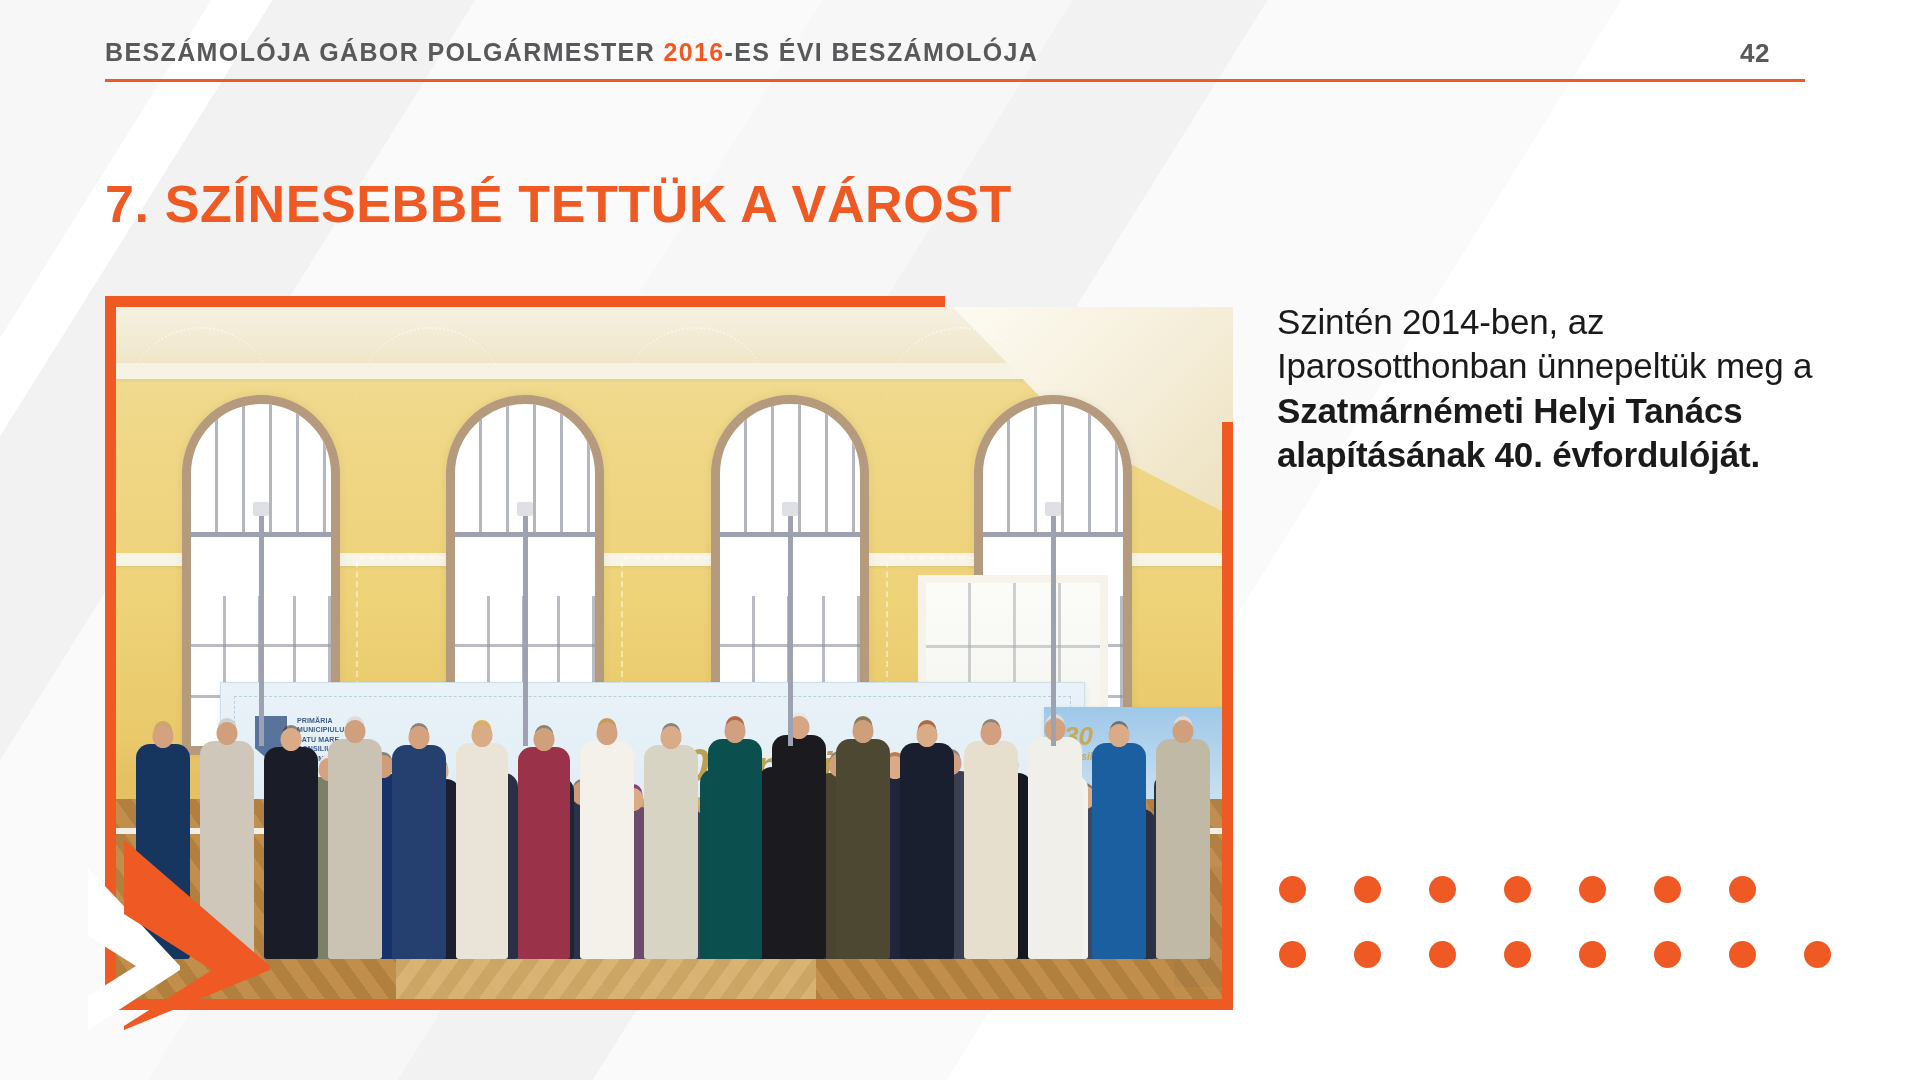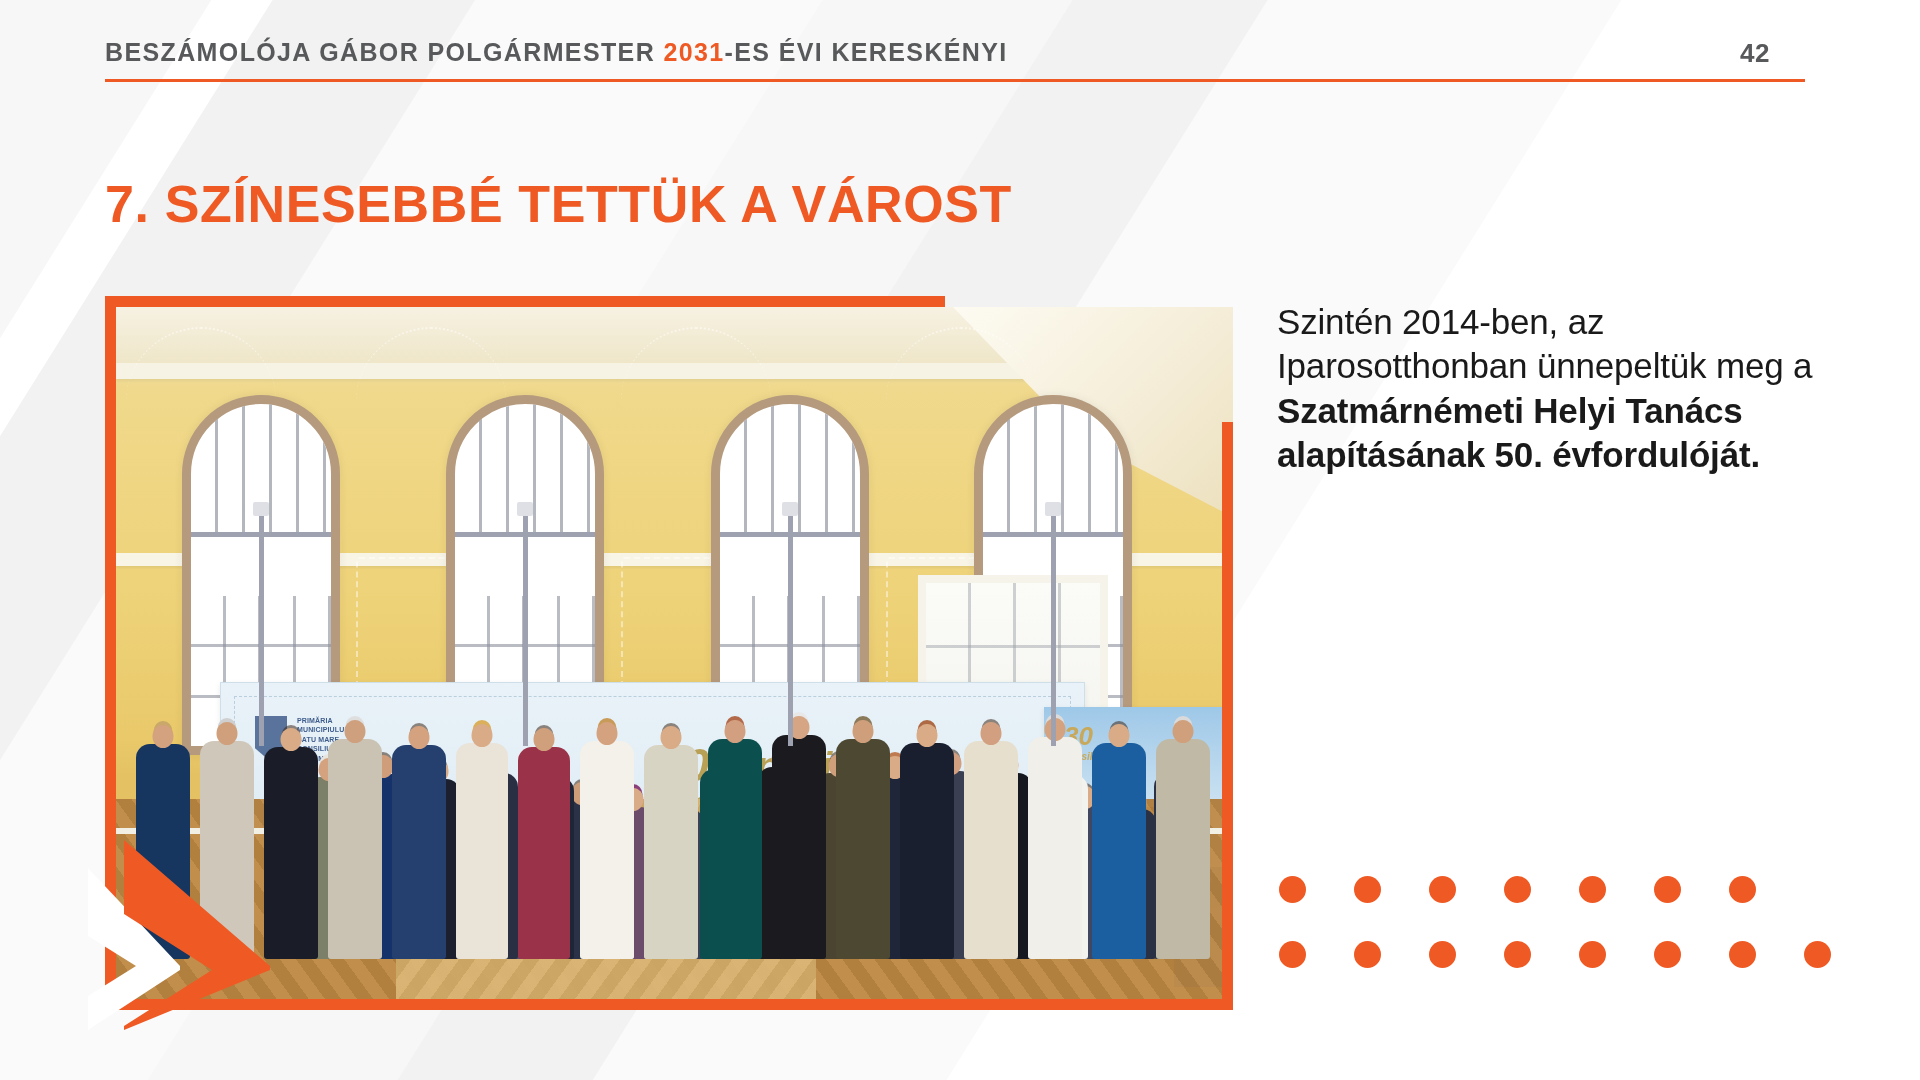--- a/index.html
+++ b/index.html
@@ -432,21 +432,21 @@
 
     <div class="stripe light" style="left:120px;  top:-420px; width:300px; height:2600px;"></div>
     <div class="stripe" style="left:660px;  top:-620px; width:190px; height:2600px;"></div>
     <div class="stripe lighter" style="left:900px;  top:-680px; width:330px; height:2600px;"></div>
     <div class="stripe light" style="left:1360px; top:-860px; width:260px; height:2600px;"></div>
     <div class="stripe" style="left:1660px; top:-940px; width:170px; height:2600px;"></div>
     <div class="stripe lighter" style="left:1880px; top:-980px; width:300px; height:2600px;"></div>
   </div>
 
   <div class="header">
-    <div class="header-title"><span>BESZÁMOLÓJA GÁBOR POLGÁRMESTER </span><span class="accent">2031</span><span>-ES ÉVI KERESKÉNYI</span></div>
+    <div class="header-title"><span>BESZÁMOLÓJA GÁBOR POLGÁRMESTER </span><span class="accent">2016</span><span>-ES ÉVI BESZÁMOLÓJA</span></div>
     <div class="header-page">42</div>
     <div class="header-rule"></div>
   </div>
 
   <h1 class="slide-title">7. SZÍNESEBBÉ TETTÜK A VÁROST</h1>
 
   <div class="photo-block">
 
     <div class="photo">
       <div class="photo-inner">
@@ -679,21 +679,21 @@
     <div class="frame-bottom"></div>
     <div class="frame-right"></div>
   </div>
 
   <svg class="chevrons" viewBox="0 0 230 190">
     <polygon points="0,28 0,96 48,126 0,156 0,190 92,130 92,126" fill="#ffffff"></polygon>
     <polygon points="36,0 36,74 124,130 36,186 36,190 182,130 182,126" fill="#ef5a24"></polygon>
   </svg>
 
   <div class="text-col">
-    <p class="para"><span>Szintén 2014-ben, az Iparosotthonban ünnepeltük meg a </span><b>Szatmárnémeti Helyi Tanács alapításának 50. évfordulóját.</b></p>
+    <p class="para"><span>Szintén 2014-ben, az Iparosotthonban ünnepeltük meg a </span><b>Szatmárnémeti Helyi Tanács alapításának 40. évfordulóját.</b></p>
   </div>
 
   <div class="dots">
     <div class="dot-row">
         <span class="dot" style="background: rgb(239, 90, 36);"></span>
         <span class="dot" style="background: rgb(239, 90, 36);"></span>
         <span class="dot" style="background: rgb(239, 90, 36);"></span>
         <span class="dot" style="background: rgb(239, 90, 36);"></span>
         <span class="dot" style="background: rgb(239, 90, 36);"></span>
         <span class="dot" style="background: rgb(239, 90, 36);"></span>

